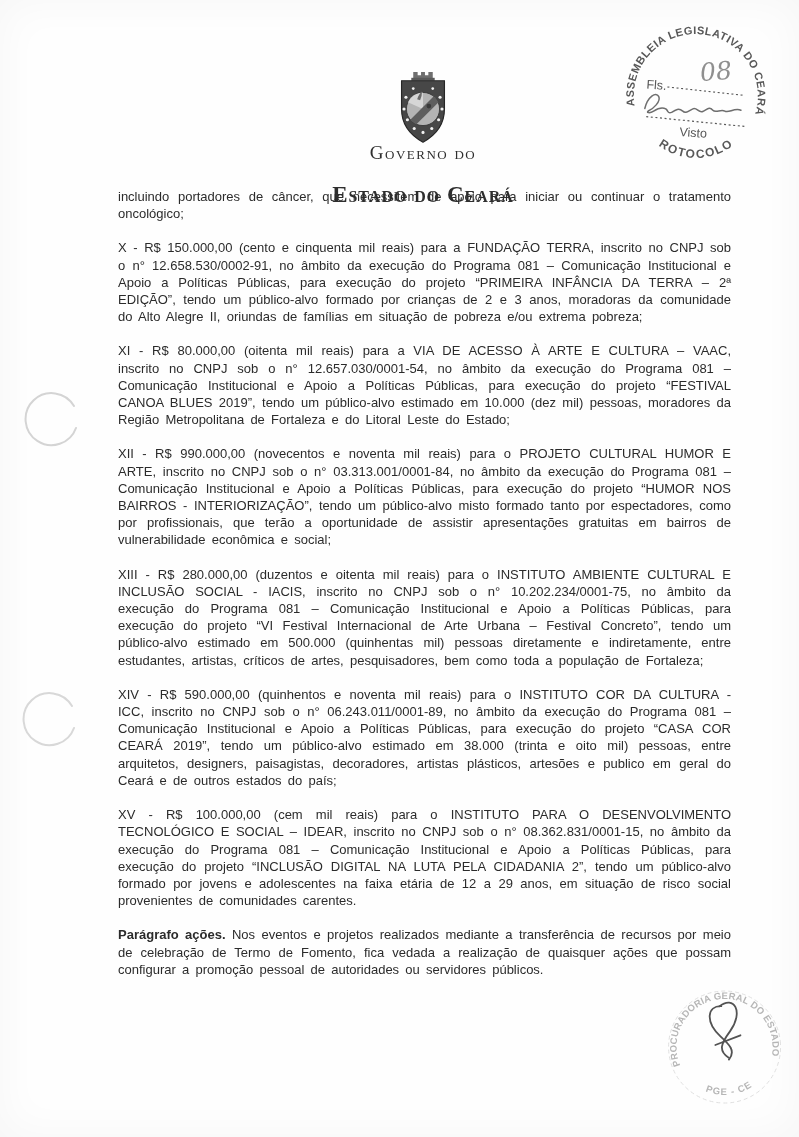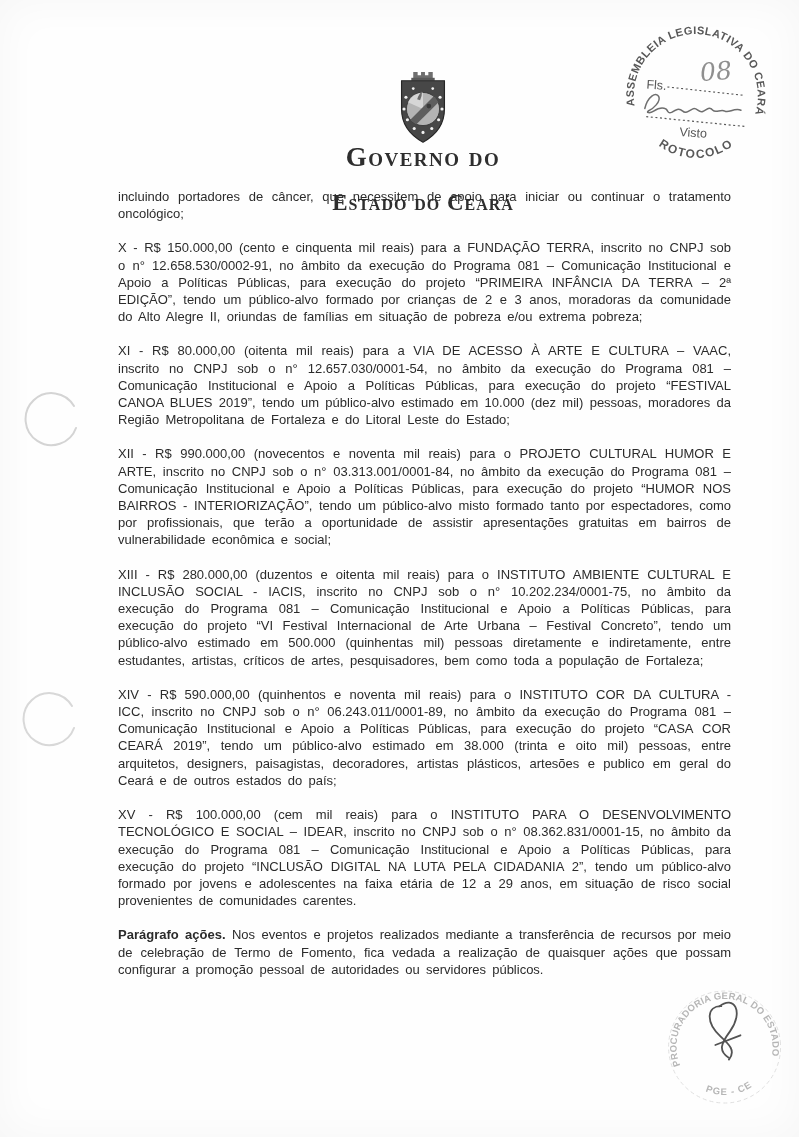--- a/index.html
+++ b/index.html
@@ -8,21 +8,21 @@
     overflow:hidden;font-family:"Liberation Sans",sans-serif;color:#262626;
     box-shadow:inset 0 0 45px rgba(0,0,0,0.035);
   }
   
   .crest{position:absolute;left:393px;top:70px;width:60px;height:78px;}
   .org-name{
     position:absolute;left:243px;top:143px;width:360px;text-align:center;
     font-family:"Liberation Serif",serif;font-variant:small-caps;
     color:#2e2e2e;line-height:1.05;
   }
-  .org-line1{font-size:27px;font-weight:700;letter-spacing:1.5px;}
+  .org-line1{font-size:19px;font-weight:400;letter-spacing:1.5px;}
   .org-line2{font-size:23px;font-weight:700;letter-spacing:1px;margin-top:20px;}
   
   .body-text{
     position:absolute;left:118px;top:188px;width:613px;
     font-size:13px;line-height:17.2px;text-align:justify;word-spacing:2.6px;
     color:#2b2b2b;
   }
   .body-text p{margin:0 0 17px 0;}
   .body-text b{font-weight:700;}
   

